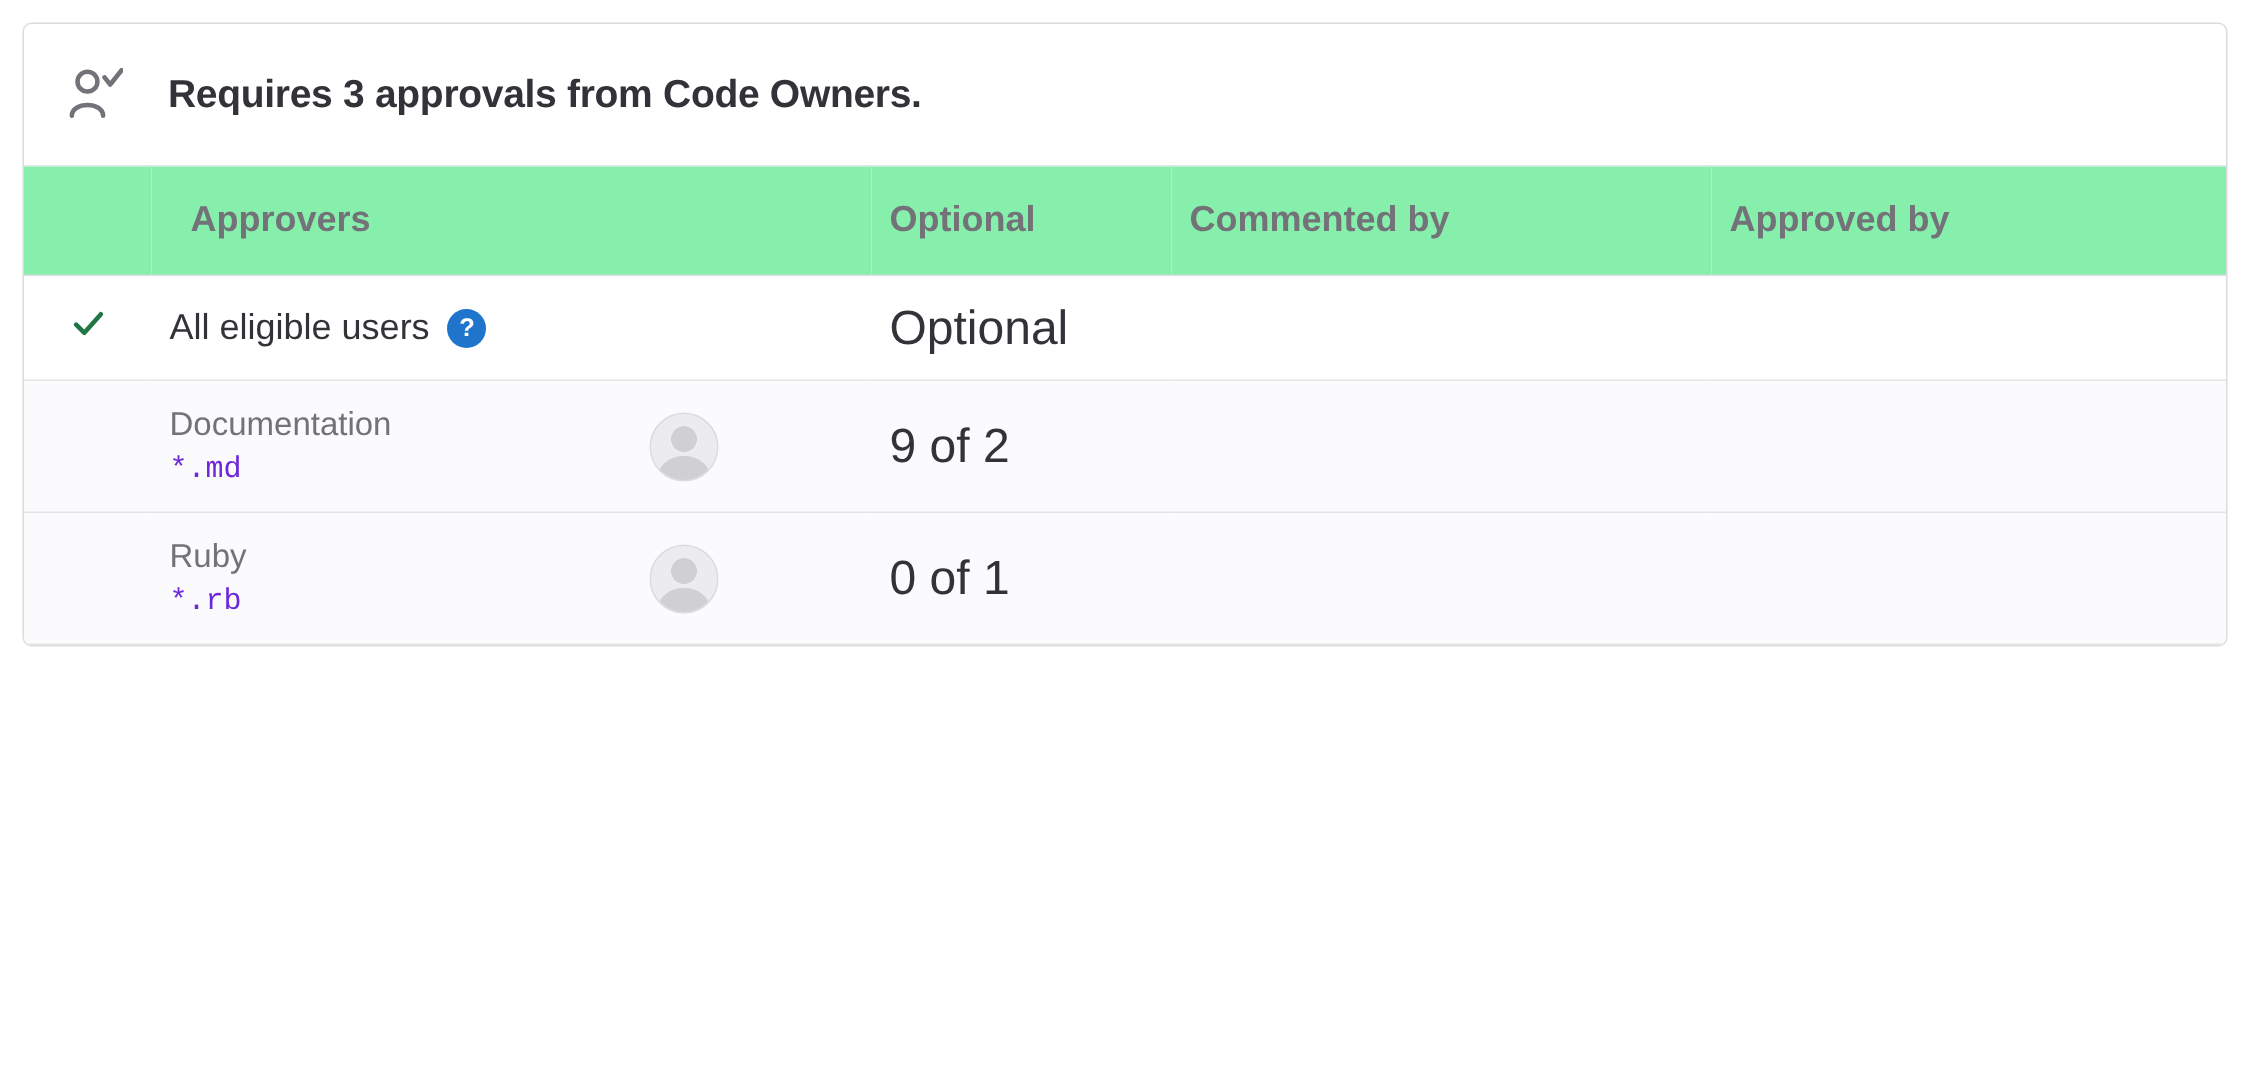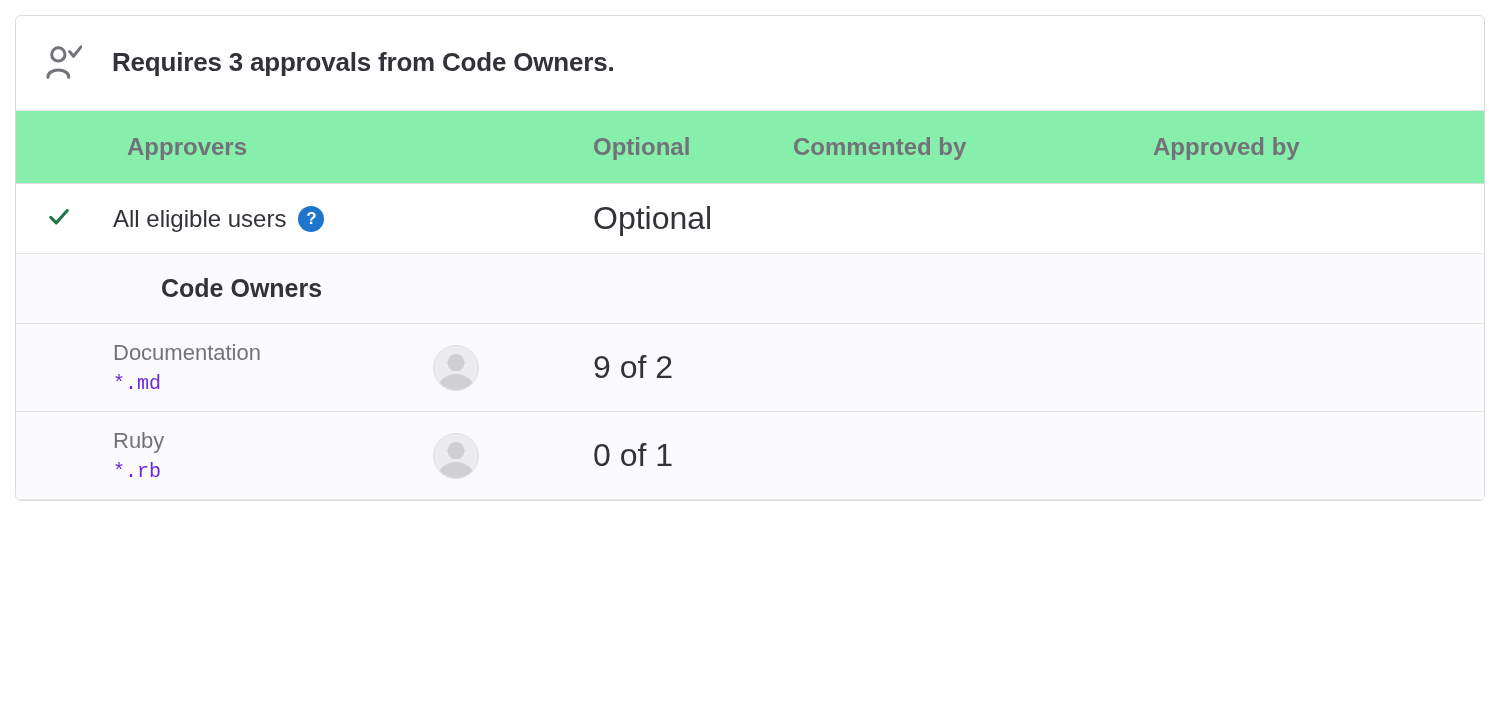--- a/index.html
+++ b/index.html
@@ -194,24 +194,20 @@
           <div class="approver-cell">
             <span>All eligible users</span>
             <span class="help-badge">?</span>
           </div>
         </td>
         <td class="approvals-cell">Optional</td>
         <td></td>
         <td></td>
       </tr>
 
-      <tr class="section-row">
-        <td></td>
-        <td colspan="4">Code Owners</td>
-      </tr>
 
       <tr>
         <td></td>
         <td>
           <div class="owner-cell">
             <div class="owner-info">
               <span class="owner-name">Documentation</span>
               <span class="owner-pattern">*.md</span>
             </div>
             <div class="avatar"></div>

